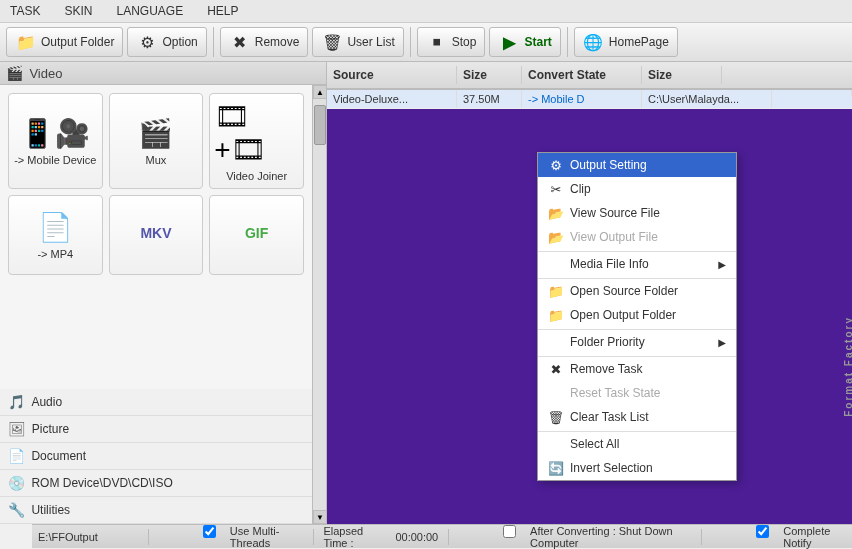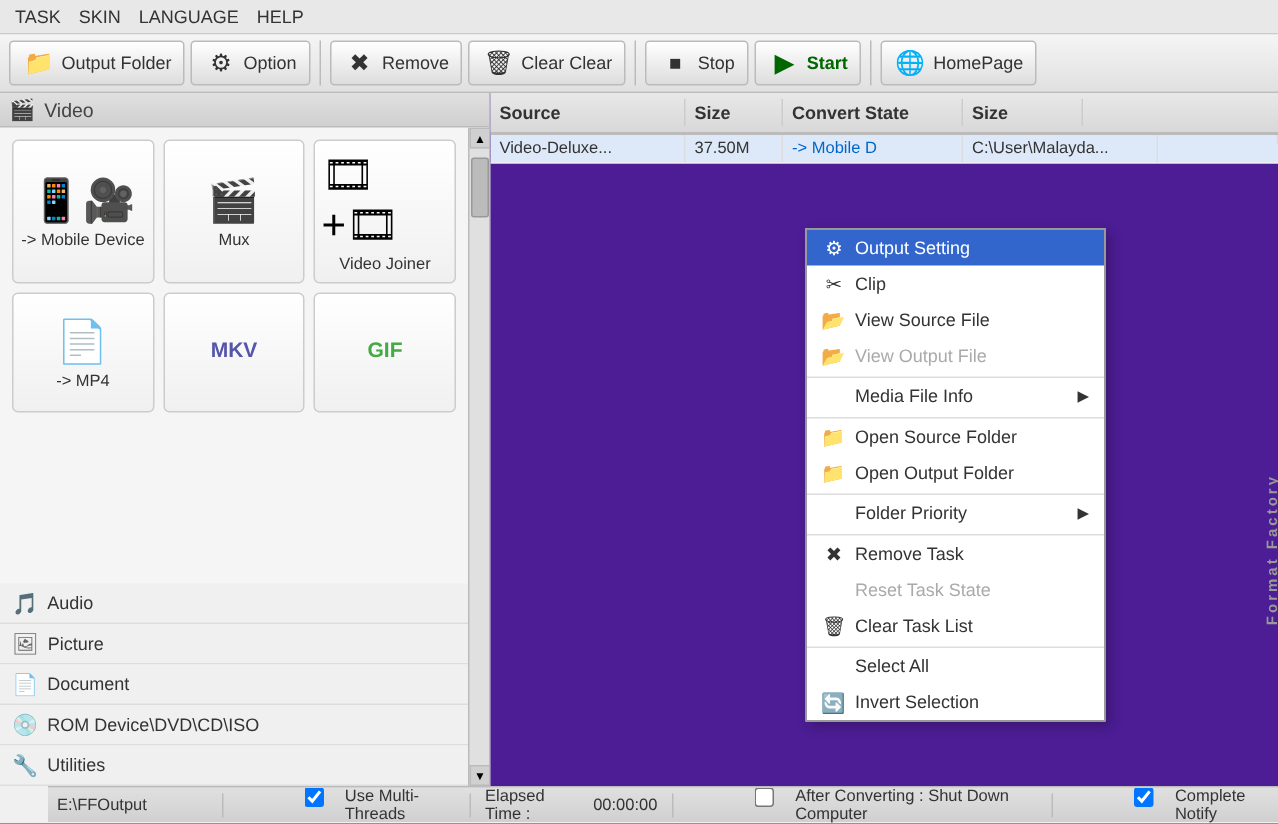--- a/index.html
+++ b/index.html
@@ -12,21 +12,21 @@
       overflow: hidden;
       user-select: none;
     }
 
     
     #menubar {
       background: #e8e8e8;
       border-bottom: 1px solid #ccc;
       padding: 2px 4px;
       display: flex;
-      gap: 0;
+      gap: 12px;
     }
     .menu-item {
       padding: 2px 6px;
       cursor: pointer;
       font-size: 12px;
       color: #333;
     }
 
     
     #toolbar {
@@ -323,21 +323,21 @@
     <span class="tb-icon">⚙</span>
     <span>Option</span>
   </button>
   <div class="toolbar-sep"></div>
   <button class="toolbar-btn">
     <span class="tb-icon">✖</span>
     <span>Remove</span>
   </button>
   <button class="toolbar-btn">
     <span class="tb-icon">🗑</span>
-    <span>Clear Clear</span>
+    <span>User List</span>
   </button>
   <div class="toolbar-sep"></div>
   <button class="toolbar-btn">
     <span class="tb-icon">⏹</span>
     <span>Stop</span>
   </button>
   <button class="toolbar-btn" style="color:#006600; font-weight:bold;">
     <span class="tb-icon">▶</span>
     <span>Start</span>
   </button>

